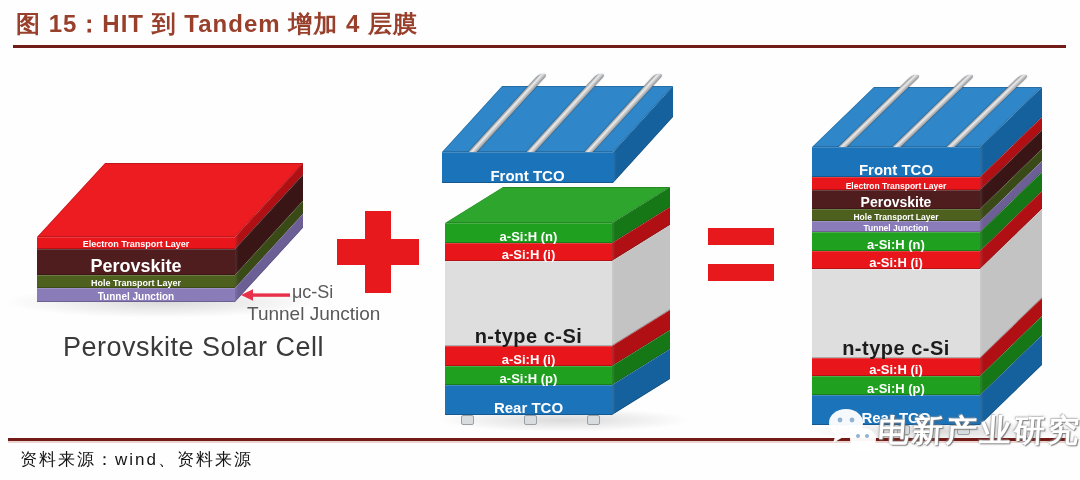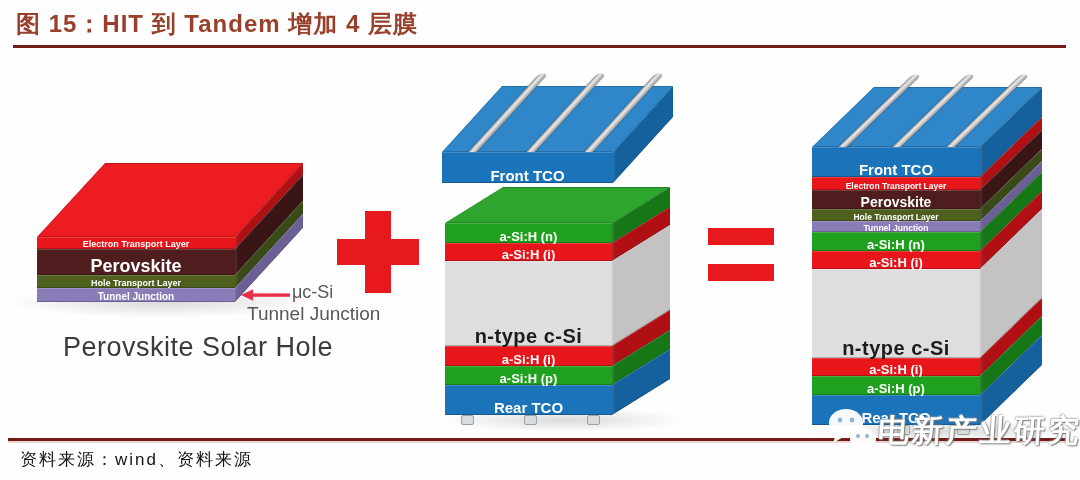--- a/index.html
+++ b/index.html
@@ -90,21 +90,21 @@
     <div class="sideseg" style="height: 13px; background: rgb(58, 74, 22);"></div>
     <div class="sideseg" style="height: 14px; background: rgb(108, 95, 150);"></div>
   </div>
 
   <svg class="anno-arrow" width="50" height="14" viewBox="0 0 50 14">
     <rect x="9" y="5.4" width="40" height="3.4" style="fill: rgb(232, 48, 74);"></rect>
     <polygon points="0,7 12,1.2 12,12.8" style="fill: rgb(232, 48, 74);"></polygon>
   </svg>
   <div class="anno-l1">μc-Si</div>
   <div class="anno-l2">Tunnel Junction</div>
-  <div class="cell-caption">Perovskite Solar Hole</div>
+  <div class="cell-caption">Perovskite Solar Cell</div>
 
   <div class="op-plus">
     <div class="bar v" style="background: rgb(232, 25, 28);"></div>
     <div class="bar h" style="background: rgb(232, 25, 28);"></div>
   </div>
 
   <div class="gshadow" style="left:436px; top:408px; width:256px; height:24px;"></div>
 
   <div class="topface" style="left: 442px; top: 86px; width: 171px; height: 66px; transform: skewX(-42.3deg); background: rgb(47, 135, 201);">
     <div class="rod" style="left: 26px; top: -12px; height: 80px; background-color: rgb(201, 204, 208);"></div>

